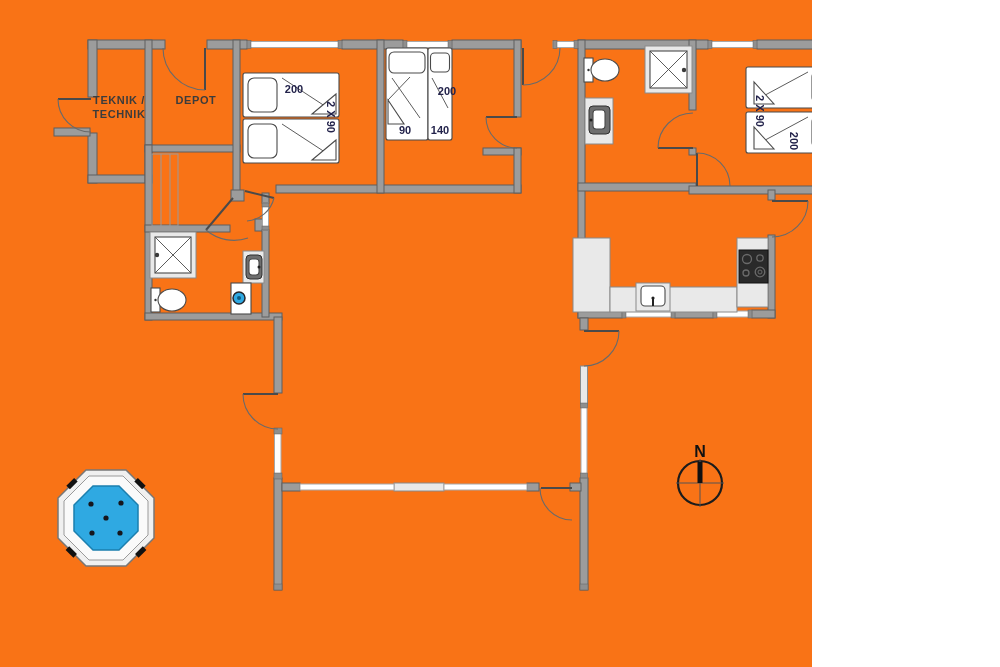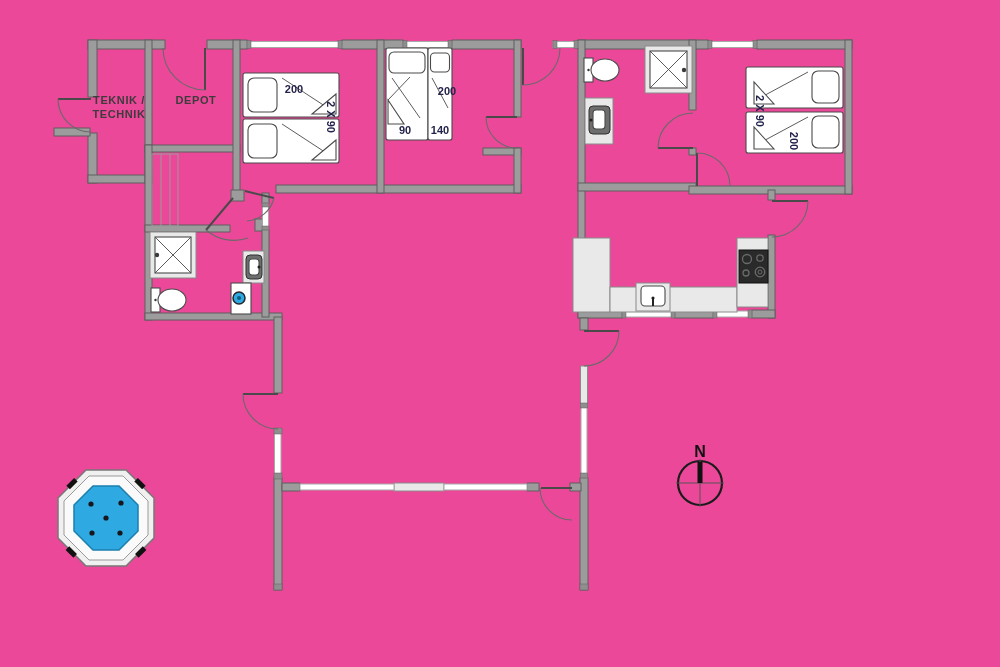--- a/index.html
+++ b/index.html
@@ -1,16 +1,16 @@
 <!DOCTYPE html>
 <html style="--wall: #9c9c9c; --wall-dark: #5f5f5f; --fixture: #e9e9e9; --fixture-dark: #6e6e6e; --water: #2fa9e2; --water-dark: #1b7fae; --label: #23234b; --cooktop: #2a2a2a;"><head>
 <meta charset="utf-8">
 <style>
   html,body{margin:0;padding:0;background:#ffffff;}
-  .page{width:1000px;height:667px;position:relative;background:#ec4899;overflow:hidden;}
+  .page{width:812px;height:667px;position:relative;background:#f97316;overflow:hidden;}
   .wall{fill:var(--wall);stroke:var(--wall-dark);stroke-width:1;}
   .wallcap{fill:#8f8f8f;stroke:#5f5f5f;stroke-width:0.5;}
   .fixture{fill:var(--fixture);stroke:#8a8a8a;stroke-width:1;}
   .fixwhite{fill:#ffffff;stroke:#4a4a4a;stroke-width:1.1;}
   .fixdark{fill:var(--fixture-dark);stroke:#2e2e2e;stroke-width:1;}
   .door-arc{fill:none;stroke:#6a6a6a;stroke-width:1.1;}
   .door-leaf{stroke:#4a4a4a;stroke-width:2;fill:none;}
   .win{fill:#ffffff;stroke:#a7a7a7;stroke-width:1;}
   .thin{stroke:#9a9a9a;stroke-width:1;fill:none;}
   .xline{stroke:#4a4a4a;stroke-width:0.9;}

